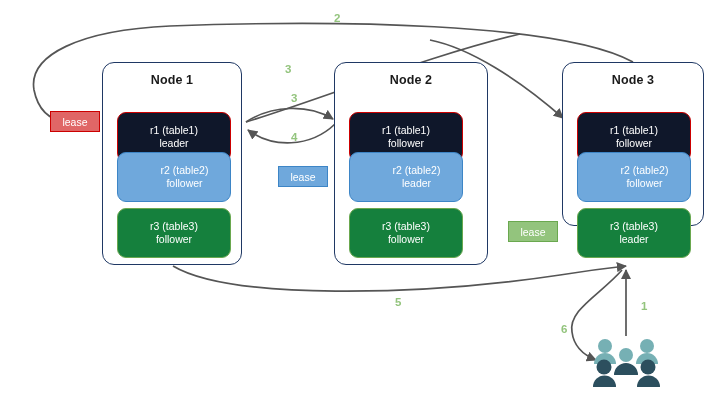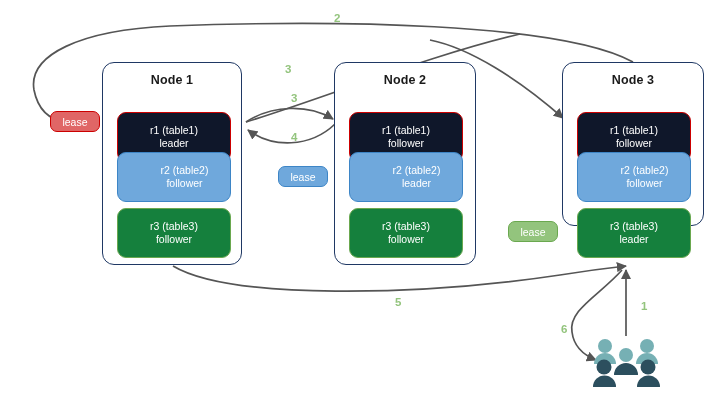--- a/index.html
+++ b/index.html
@@ -57,21 +57,21 @@
     text-align: center;
   }
   .replica .l1, .replica .l2 { display: block; }
   .rep-red   { background: #0f172a; border: 1.6px solid #cc0000; margin-top: 16px; }
   .rep-blue  { background: #6fa8dc; border: 1.6px solid #3d85c6; padding-left: 21px; }
   .rep-green { background: #15803d; border: 1.6px solid #6aa84f; }
 
   .lease {
     position: absolute;
     box-sizing: border-box;
-    border-radius: 7px;
+    border-radius: 0;
     display: flex;
     align-items: center;
     justify-content: center;
     color: #ffffff;
     font-size: 10.5px;
   }
   .lease-red   { background: #e06666; border: 1.6px solid #cc0000; }
   .lease-blue  { background: #6fa8dc; border: 1.6px solid #3d85c6; }
   .lease-green { background: #93c47d; border: 1.6px solid #6aa84f; }
 
@@ -129,21 +129,21 @@
         </div>
         <div class="replica rep-blue" style="left: 14px; width: 114px; height: 50px; top: 89px;">
           <span class="l1">r2 (table2)</span>
           <span class="l2">follower</span>
         </div>
         <div class="replica rep-green" style="left: 14px; width: 114px; height: 50px; top: 145px;">
           <span class="l1">r3 (table3)</span>
           <span class="l2">follower</span>
         </div>
       </div>
-      <div class="node-box" style="left: 334px; top: 62px; width: 142px; height: 203px;">
+      <div class="node-box" style="left: 334px; top: 62px; width: 154px; height: 203px;">
         <div class="node-title">Node 2</div>
         <div class="replica rep-red" style="left: 14px; width: 114px; height: 50px; top: 33px;">
           <span class="l1">r1 (table1)</span>
           <span class="l2">follower</span>
         </div>
         <div class="replica rep-blue" style="left: 14px; width: 114px; height: 50px; top: 89px;">
           <span class="l1">r2 (table2)</span>
           <span class="l2">leader</span>
         </div>
         <div class="replica rep-green" style="left: 14px; width: 114px; height: 50px; top: 145px;">

